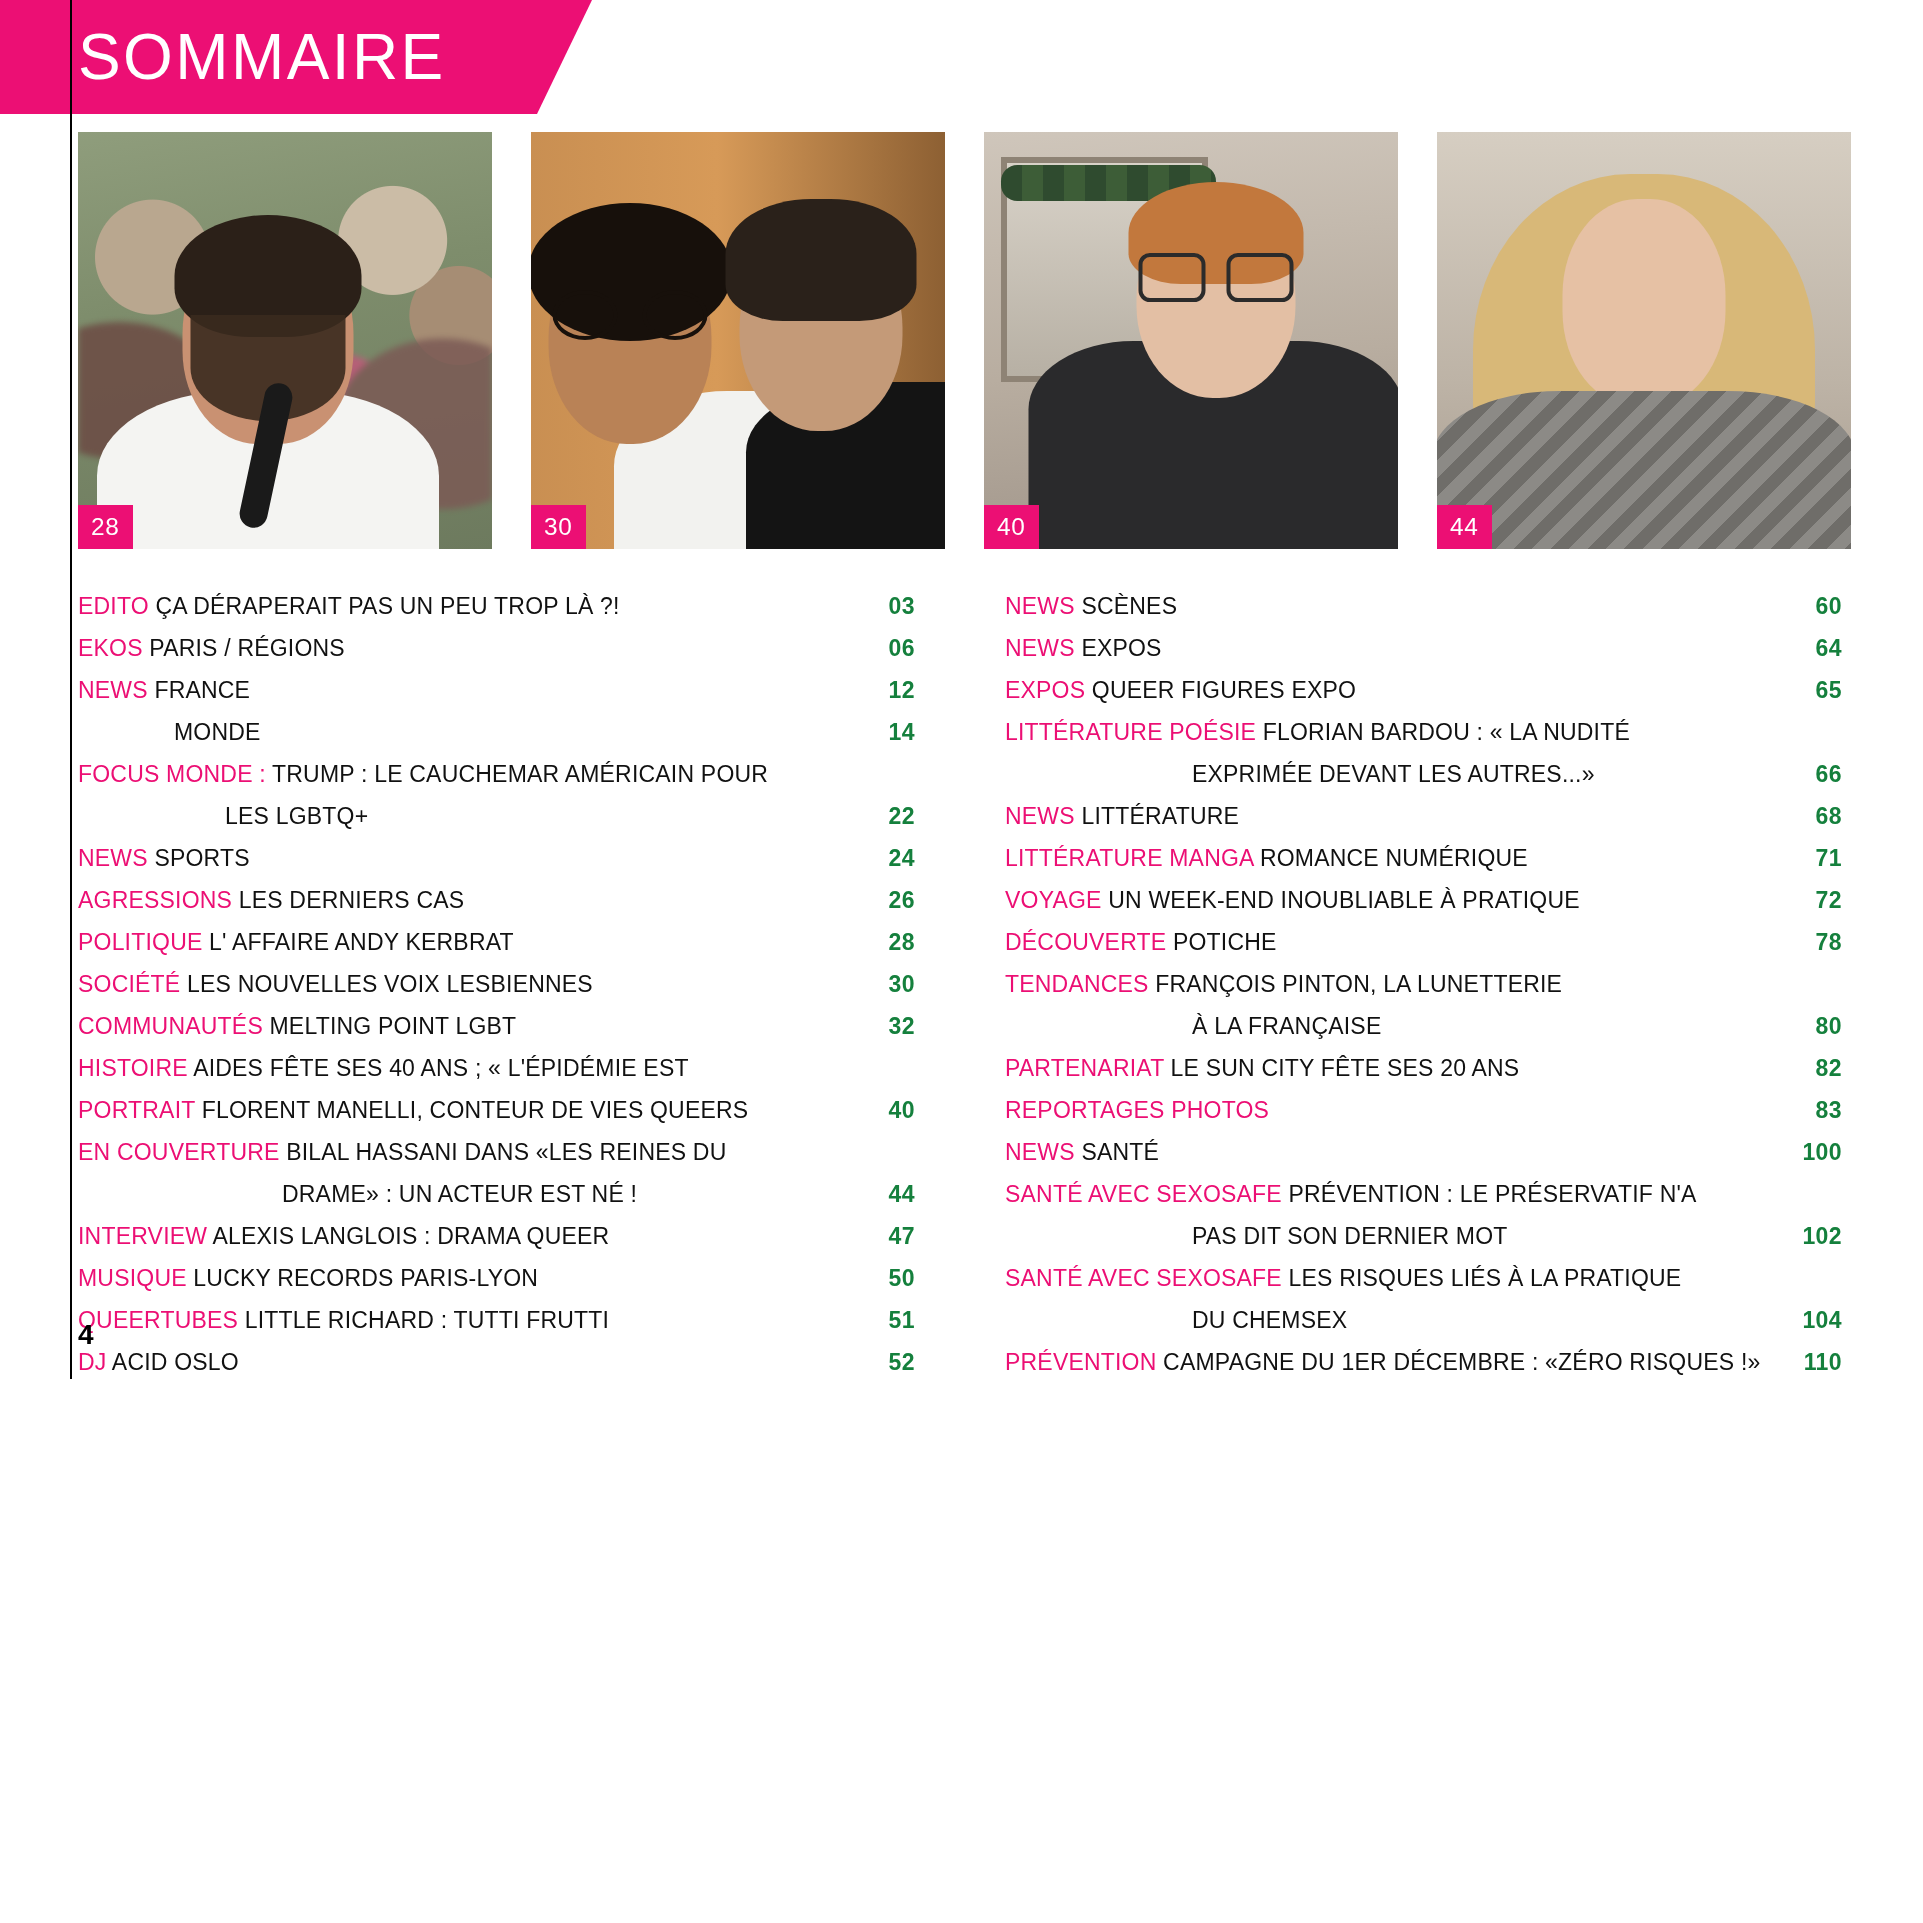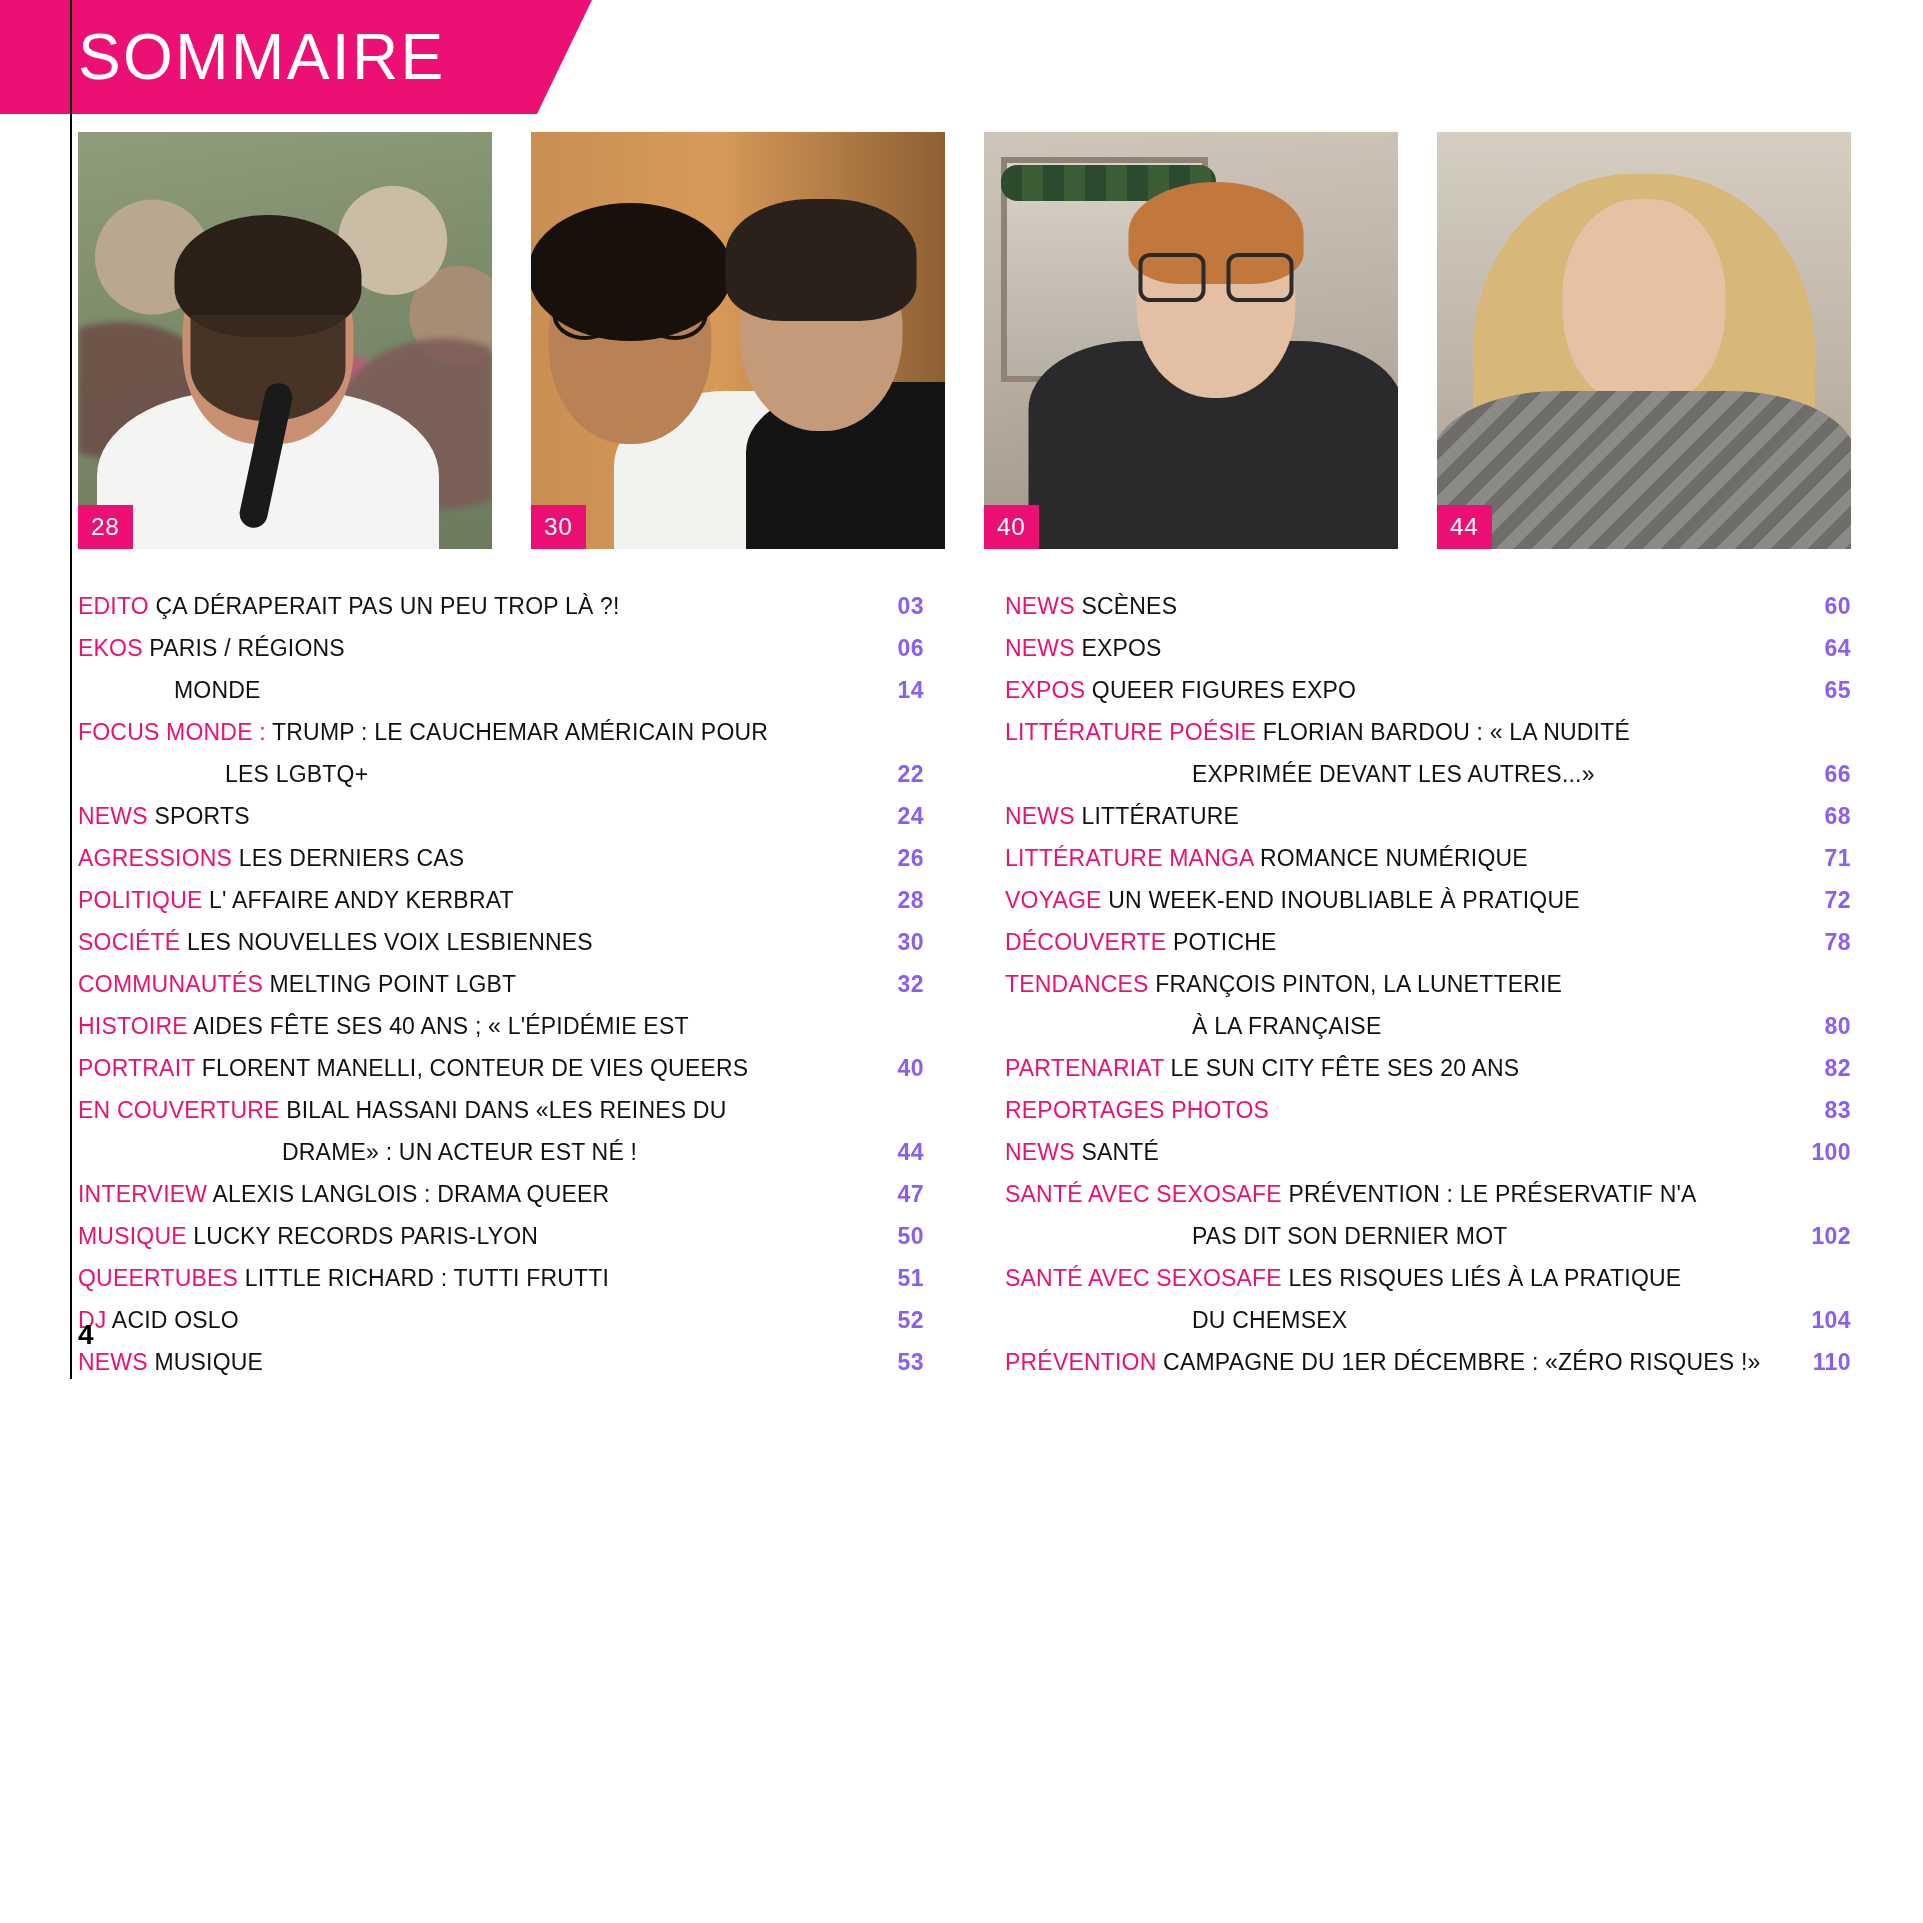--- a/index.html
+++ b/index.html
@@ -93,22 +93,22 @@
     line-height: 42px;
     color: #111111;
     letter-spacing: 0.2px;
     white-space: nowrap;
   }
   .toc-entry .cat {
     color: #ec0f74;
   }
   .toc-entry .pg {
     position: absolute;
-    right: 0;
-    color: #8b5cf6;
+    right: 9px;
+    color: #15803d;
     font-weight: 700;
     letter-spacing: 0.4px;
   }
   .toc-entry.cont {
     padding-left: 96px;
   }
   .toc-entry.cont2 {
     padding-left: 204px;
   }
   .toc-entry.cont3 {
@@ -330,20 +330,24 @@
       <div class="toc-entry">
         <span class="cat">EDITO</span><span> ÇA DÉRAPERAIT PAS UN PEU TROP LÀ ?!</span>
         <span class="pg">03</span>
       </div>
 
       <div class="toc-entry">
         <span class="cat">EKOS</span><span>  PARIS / RÉGIONS</span>
         <span class="pg">06</span>
       </div>
 
+      <div class="toc-entry">
+        <span class="cat">NEWS</span><span> FRANCE</span>
+        <span class="pg">12</span>
+      </div>
 
       <div class="toc-entry cont">
         <span class="cat"></span><span>MONDE</span>
         <span class="pg">14</span>
       </div>
 
       <div class="toc-entry">
         <span class="cat">FOCUS MONDE :</span><span> TRUMP : LE CAUCHEMAR AMÉRICAIN POUR</span>
         <span class="pg"></span>
       </div>

